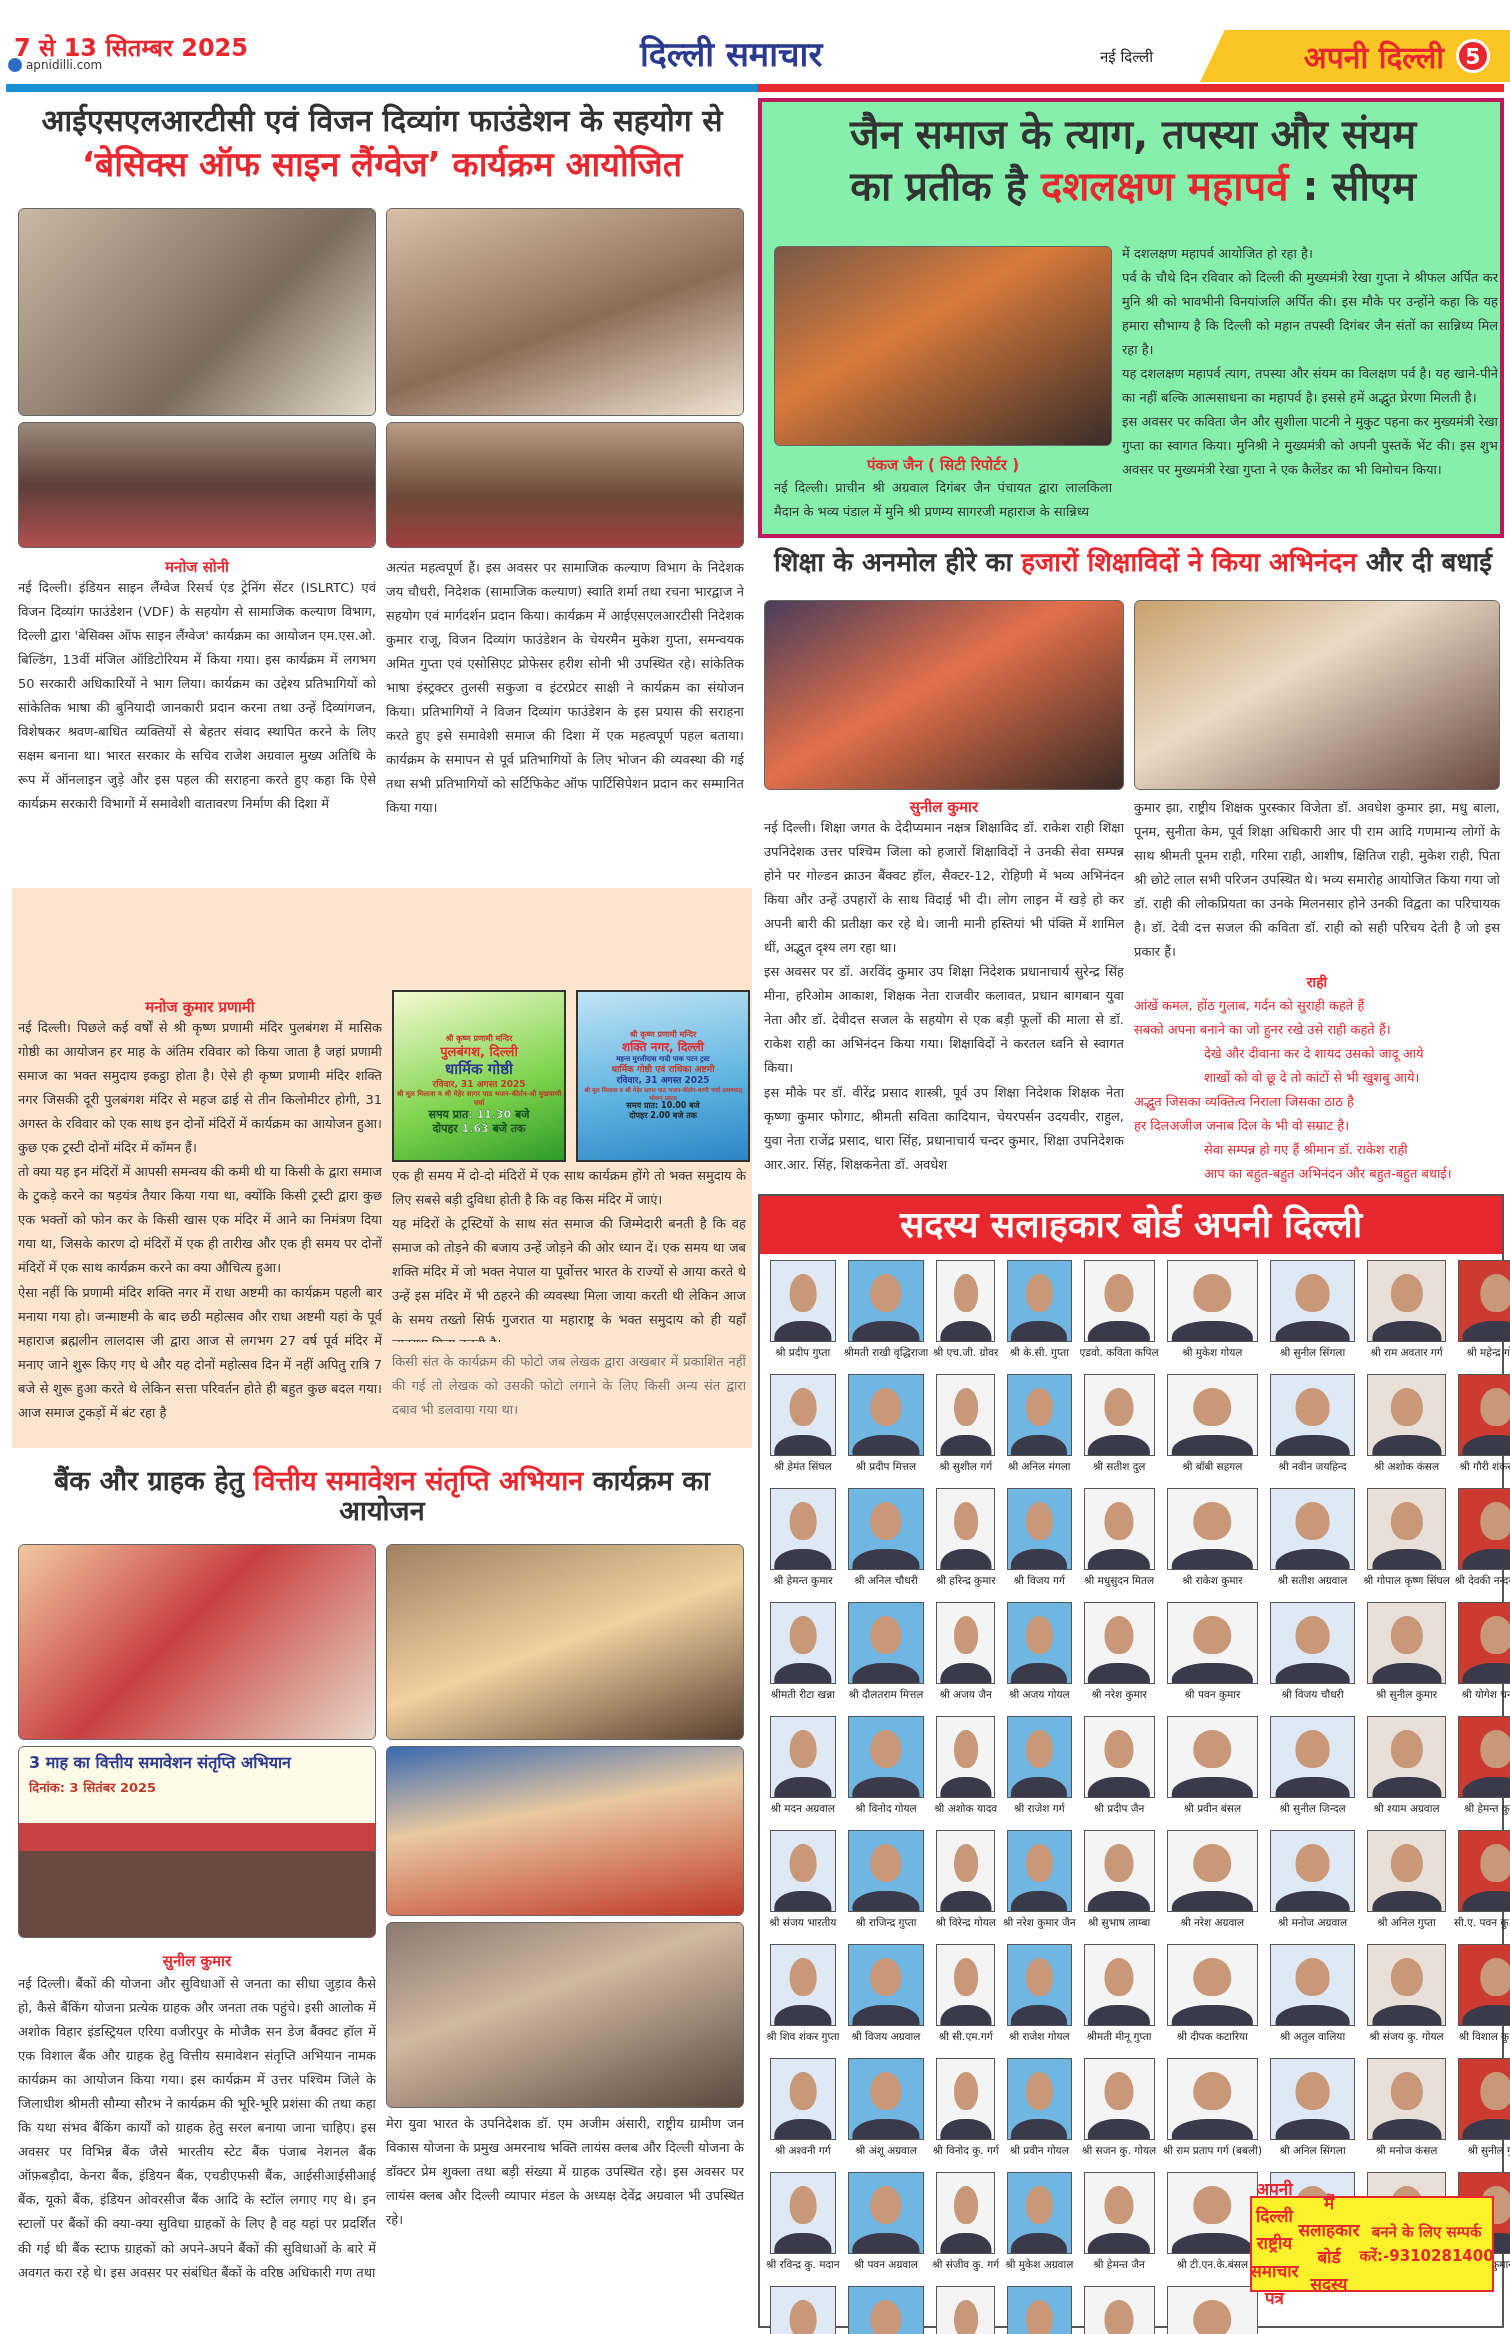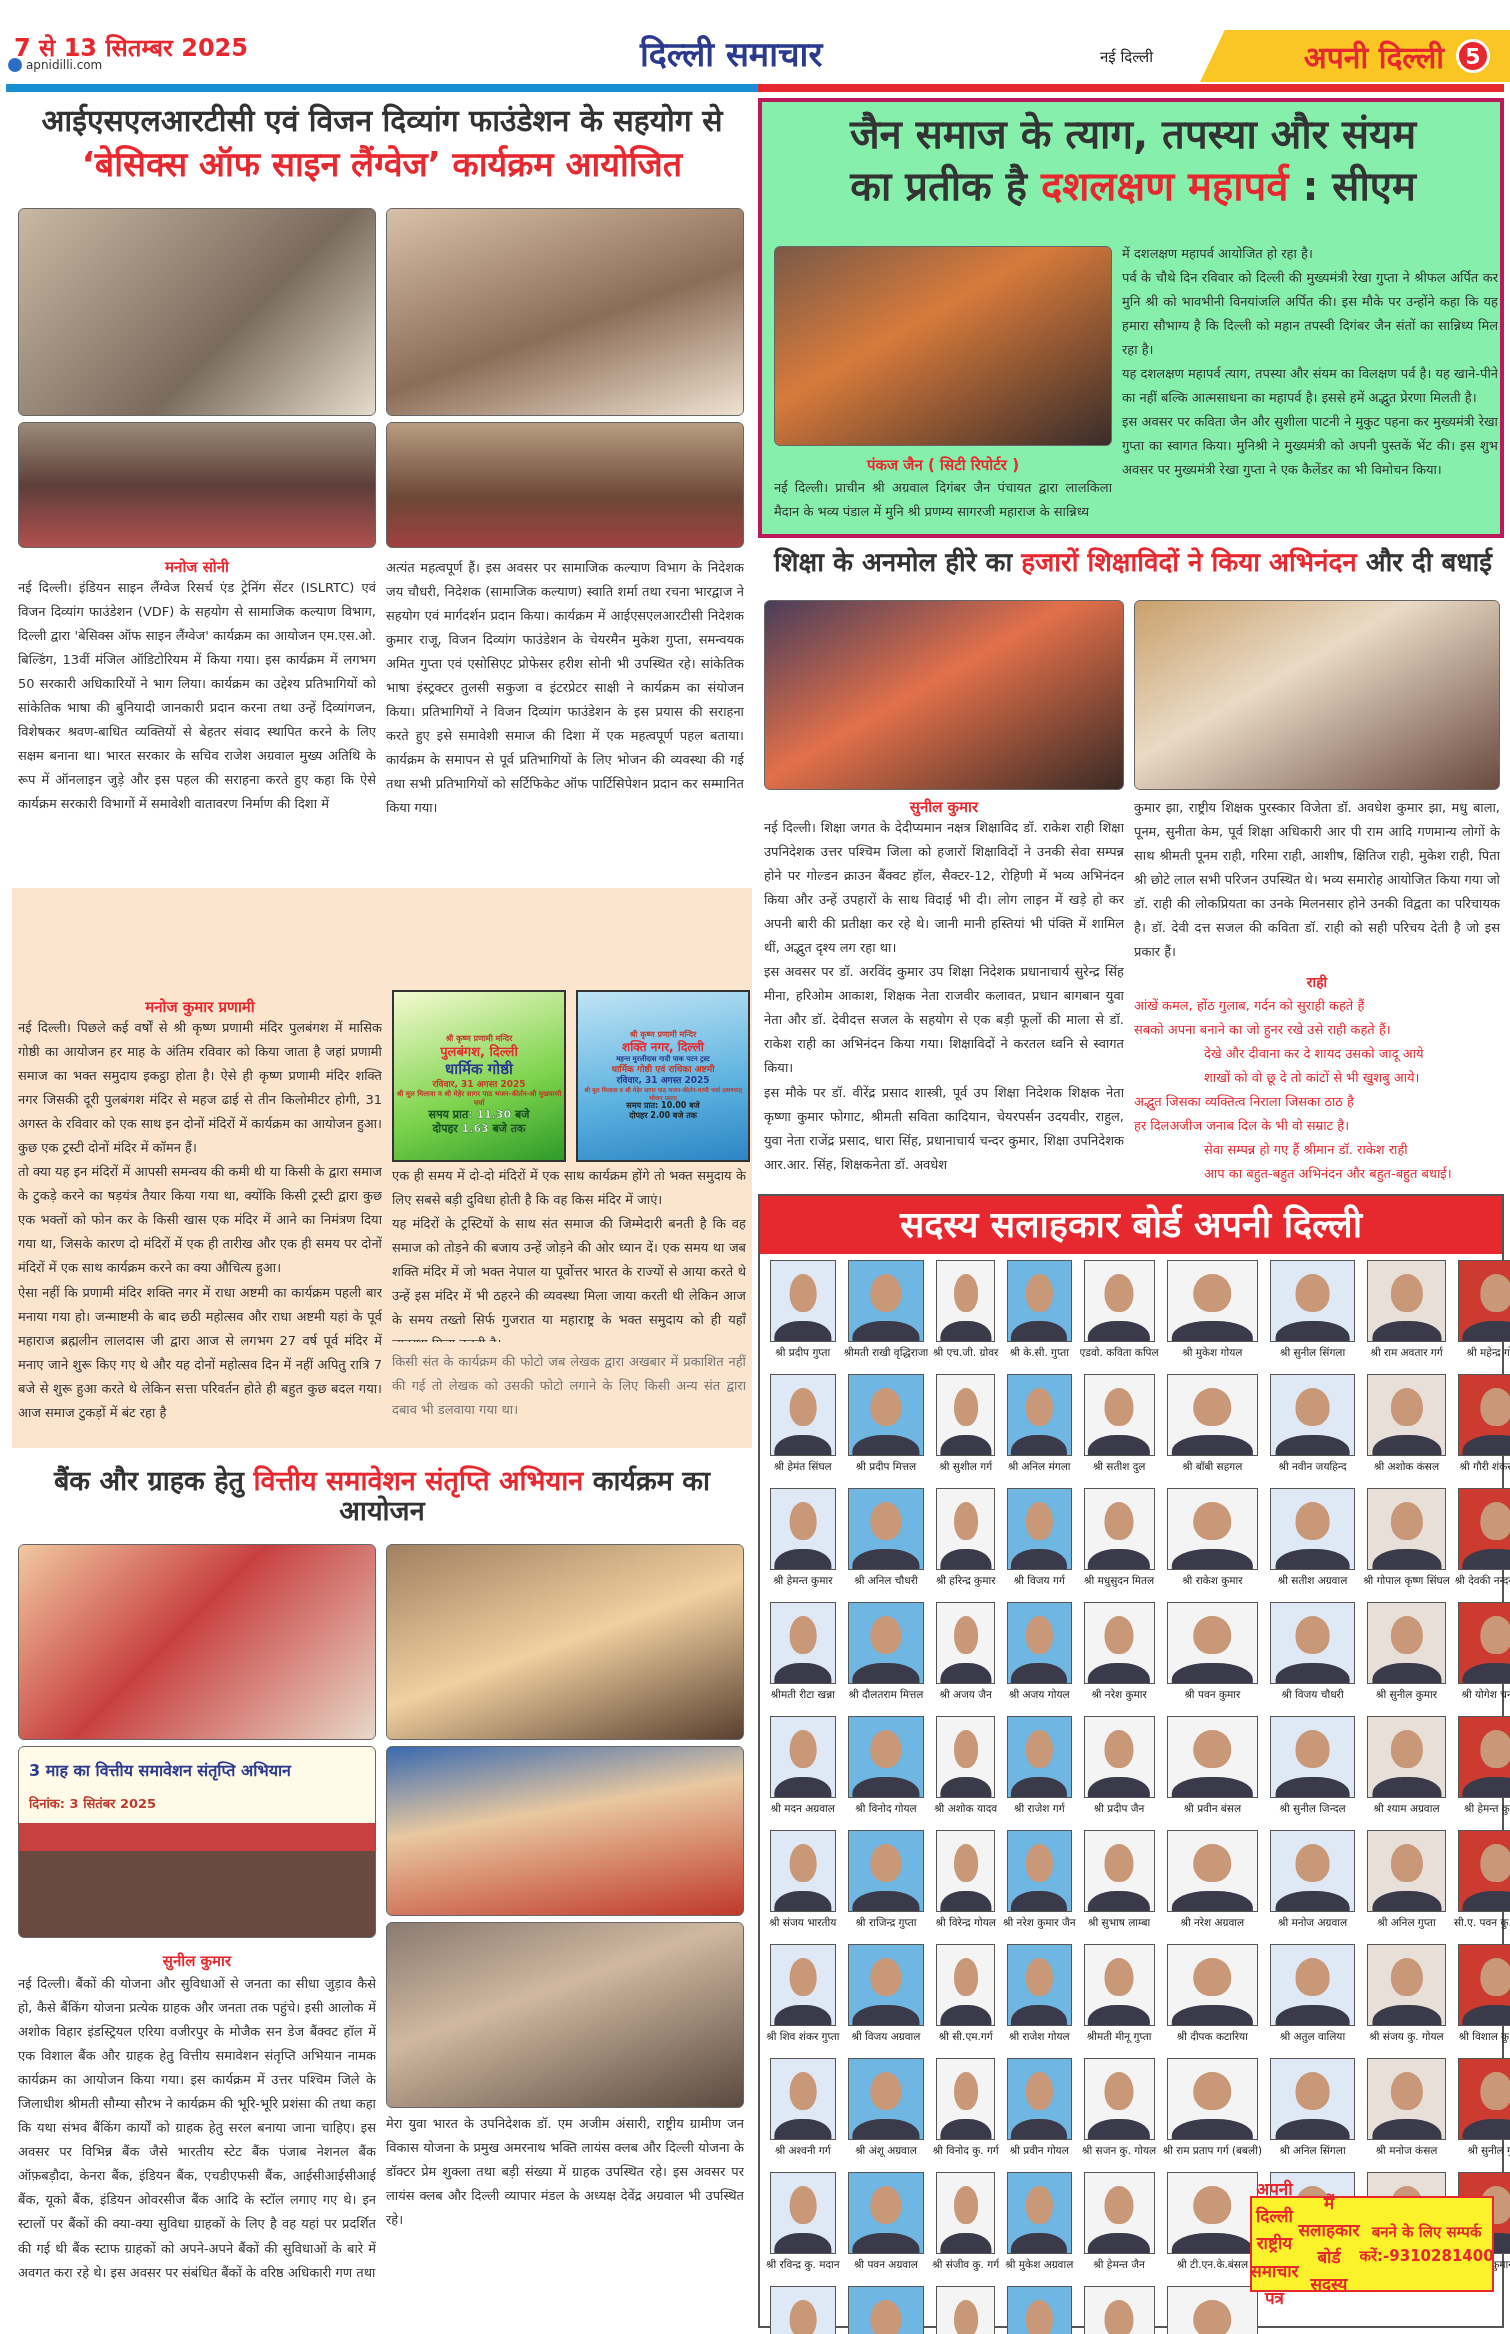--- a/index.html
+++ b/index.html
@@ -151,21 +151,21 @@
 </section>
 
 <section>
   <div class="abs hl" style="left:12px;top:1466px;width:740px;font-size:27px;text-align:center">
     <span class="dark">बैंक और ग्राहक हेतु</span>
     <span class="red">वित्तीय समावेशन संतृप्ति अभियान</span>
     <span class="dark">कार्यक्रम का आयोजन</span>
   </div>
   <div class="abs photo ph-h" style="left:18px;top:1544px;width:358px;height:196px"></div>
   <div class="abs photo" style="left:18px;top:1746px;width:358px;height:192px;background:linear-gradient(180deg,#fffbe8 0%,#fffbe8 40%,#c84040 40%,#c84040 55%,#6a4a40 55%)">
-    <div style="padding:14px 10px;color:#2b3a8f;font-weight:bold;font-size:16px;line-height:1.2">3 माह का वित्तीय समावेशन संतृप्ति अभियान</div>
+    <div style="padding:6px 10px;color:#2b3a8f;font-weight:bold;font-size:16px;line-height:1.2">3 माह का वित्तीय समावेशन संतृप्ति अभियान</div>
     <div style="padding:0 10px;color:#c0392b;font-weight:bold;font-size:13px">दिनांक: 3 सितंबर 2025</div>
   </div>
   <div class="abs photo ph-i" style="left:386px;top:1544px;width:358px;height:196px"></div>
   <div class="abs photo ph-j" style="left:386px;top:1746px;width:358px;height:170px"></div>
   <div class="abs photo ph-l" style="left:386px;top:1922px;width:358px;height:186px"></div>
   <div class="abs byline" style="left:18px;top:1950px;width:358px">सुनील कुमार</div>
   <div class="abs body-text" style="left:18px;top:1972px;width:358px;height:356px">नई दिल्ली। बैंकों की योजना और सुविधाओं से जनता का सीधा जुड़ाव कैसे हो, कैसे बैंकिंग योजना प्रत्येक ग्राहक और जनता तक पहुंचे। इसी आलोक में अशोक विहार इंडस्ट्रियल एरिया वजीरपुर के मोजैक सन डेज बैंक्वट हॉल में एक विशाल बैंक और ग्राहक हेतु वित्तीय समावेशन संतृप्ति अभियान नामक कार्यक्रम का आयोजन किया गया। इस कार्यक्रम में उत्तर पश्चिम जिले के जिलाधीश श्रीमती सौम्या सौरभ ने कार्यक्रम की भूरि-भूरि प्रशंसा की तथा कहा कि यथा संभव बैंकिंग कार्यों को ग्राहक हेतु सरल बनाया जाना चाहिए। इस अवसर पर विभिन्न बैंक जैसे भारतीय स्टेट बैंक पंजाब नेशनल बैंक ऑफ़बड़ौदा, केनरा बैंक, इंडियन बैंक, एचडीएफसी बैंक, आईसीआईसीआई बैंक, यूको बैंक, इंडियन ओवरसीज बैंक आदि के स्टॉल लगाए गए थे। इन स्टालों पर बैंकों की क्या-क्या सुविधा ग्राहकों के लिए है वह यहां पर प्रदर्शित की गई थी बैंक स्टाफ ग्राहकों को अपने-अपने बैंकों की सुविधाओं के बारे में अवगत करा रहे थे। इस अवसर पर संबंधित बैंकों के वरिष्ठ अधिकारी गण तथा</div>
   <div class="abs body-text" style="left:386px;top:2112px;width:358px;height:216px">मेरा युवा भारत के उपनिदेशक डॉ. एम अजीम अंसारी, राष्ट्रीय ग्रामीण जन विकास योजना के प्रमुख अमरनाथ भक्ति लायंस क्लब और दिल्ली योजना के डॉक्टर प्रेम शुक्ला तथा बड़ी संख्या में ग्राहक उपस्थित रहे। इस अवसर पर लायंस क्लब और दिल्ली व्यापार मंडल के अध्यक्ष देवेंद्र अग्रवाल भी उपस्थित रहे।</div>
 </section>
 

